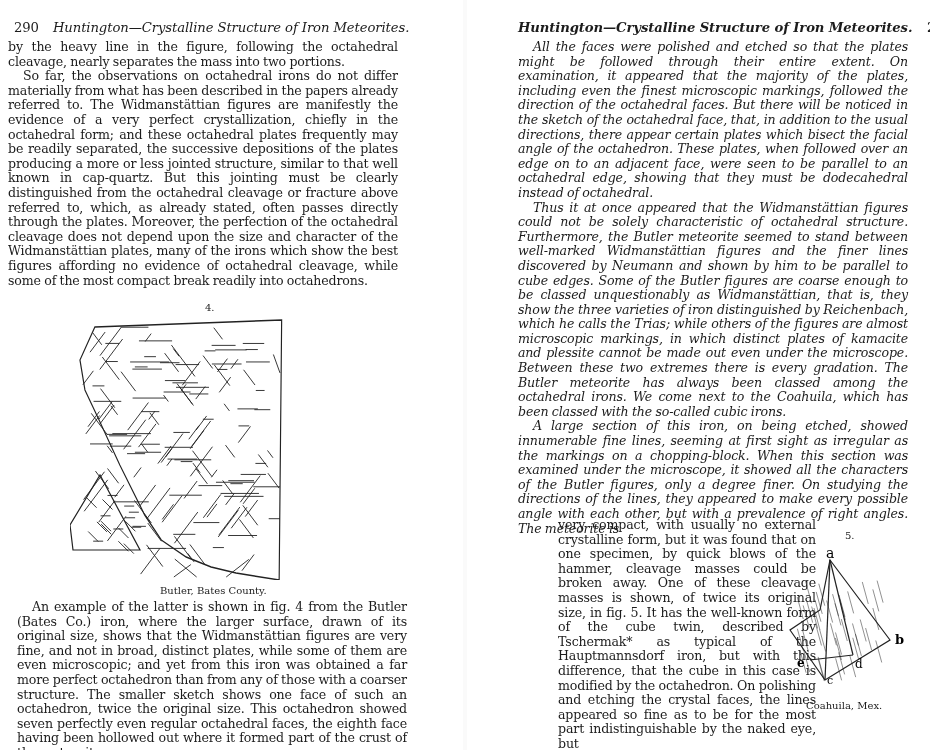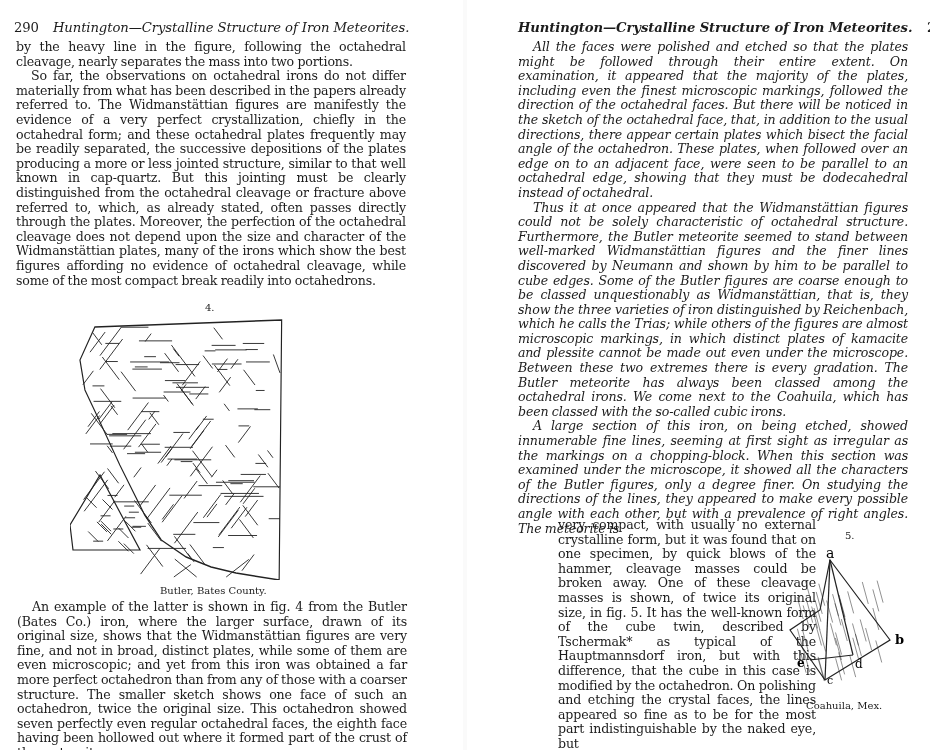--- a/index.html
+++ b/index.html
@@ -15,21 +15,21 @@
   .header { position: absolute; top: 20px; font-size: 13.2px; white-space: nowrap; letter-spacing: -0.1px; }
   .header .title { font-style: italic; }
   #left-page .header { left: 14px; text-align: right; }
   #left-page .header .num { margin-right: 10px; }
   #right-page .header { left: 53px; font-weight: bold; }
   #right-page .header .num { margin-left: 10px; }
   .body {
     position: absolute; font-size: 12.6px; line-height: 14.6px;
     text-align: justify; letter-spacing: -0.15px; word-spacing: -0.5px;
   }
-  #left-page .body.top { left: 16px; top: 40px; width: 390px; }
+  #left-page .body.top { left: 8px; top: 40px; width: 390px; }
   #left-page .body.bottom { left: 17px; top: 600px; width: 390px; }
   #right-page .body.top { left: 53px; top: 40px; width: 390px; font-style: italic; }
   #right-page .body.narrow { left: 53px; top: 518px; width: 258px; margin-left: 40px; }
   p { margin: 0; }
   .indent { text-indent: 15px; }
   .fig-num { position: absolute; font-size: 10px; }
   .caption { position: absolute; font-size: 10px; white-space: nowrap; }
   .footnote { position: absolute; font-size: 13px; white-space: nowrap; left: 143px; top: 721px; margin-top: 48px; }
   #fig4 { position: absolute; left: 70px; top: 315px; width: 215px; height: 265px; }
   #fig5 { position: absolute; left: 785px; top: 550px; width: 130px; height: 135px; }

